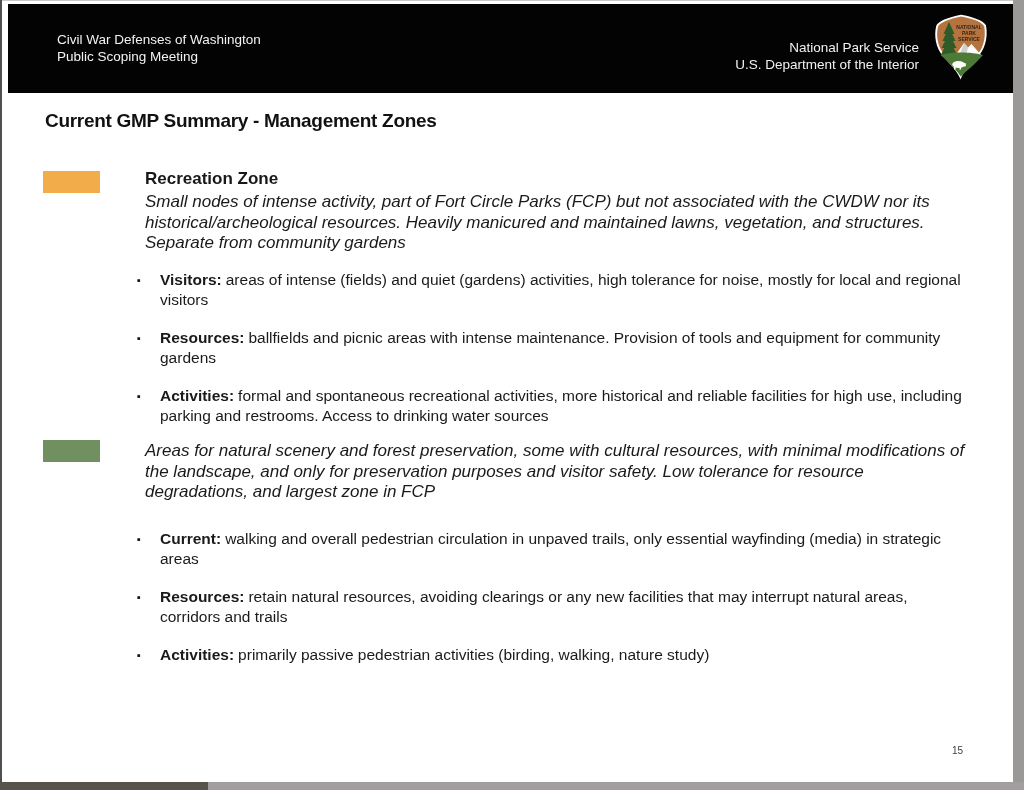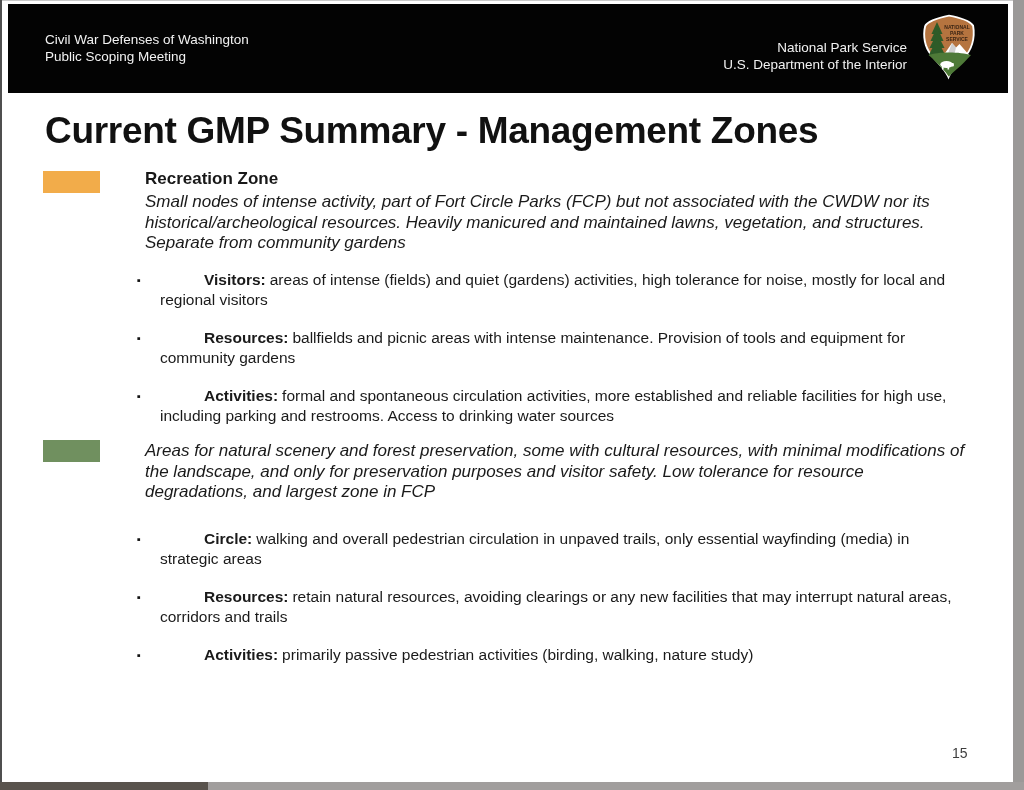--- a/index.html
+++ b/index.html
@@ -7,48 +7,48 @@
     width:1024px;height:790px;position:relative;background:#ffffff;
     font-family:"Liberation Sans", sans-serif;overflow:hidden;color:#1a1a1a;
   }
   
   .frame-left{position:absolute;left:0;top:0;width:2px;height:790px;background:#4f4f4f;}
   .frame-top{position:absolute;left:0;top:0;width:1024px;height:1px;background:#c9c9c9;}
 
   
   .header{
     position:absolute;left:8px;top:4px;width:1000px;height:89px;background:#030303;
-    display:flex;justify-content:space-between;align-items:flex-start;
+    display:flex;justify-content:space-between;align-items:flex-start;padding-left:12px;
   }
   .hdr-left{padding:27px 0 0 37px;color:#f2f2f2;font-size:13.5px;line-height:17px;}
   .hdr-right{display:flex;align-items:center;margin-left:auto;}
   .hdr-right-text{padding-top:27px;text-align:right;color:#f2f2f2;font-size:13.5px;line-height:17px;margin-right:14px;}
   .logo{width:56px;height:66px;margin:10px 31px 0 0;flex:0 0 auto;}
 
   
   .slide-title{
-    position:absolute;left:45px;top:110px;font-size:37px;font-weight:bold;
+    position:absolute;left:45px;top:110px;font-size:19px;font-weight:bold;
     color:#111111;letter-spacing:-0.3px;white-space:nowrap;
   }
   .zone{position:absolute;left:0;width:834px;}
   .zone-recreation{top:169px;}
   .zone-natural{top:438px;}
   .swatch{position:absolute;left:43px;top:2px;width:57px;height:22px;}
   .zone-body{margin-left:145px;width:825px;}
   .zone-heading{font-size:17px;font-weight:bold;line-height:20px;color:#181818;}
   .zone-desc{font-style:italic;font-size:17px;line-height:20.5px;margin-top:3px;color:#1a1a1a;}
   .bullets{margin-top:16px;}
   .zone-natural .bullets{margin-top:26px;}
   .bullet{display:flex;margin-bottom:17px;font-size:15.5px;line-height:20.5px;}
   .bullet:last-child{margin-bottom:0;}
   .bullet-marker{flex:0 0 23px;margin-left:-8px;font-size:11px;line-height:20.5px;color:#111;}
   .bullet-text{flex:1 1 auto;}
-  .b-label{font-weight:bold;margin-right:4px;margin-left:44px;}
+  .b-label{font-weight:bold;margin-right:4px;}
 
-  .page-number{position:absolute;left:952px;top:745px;font-size:14px;color:#3d3d3d;}
+  .page-number{position:absolute;left:952px;top:745px;font-size:10px;color:#3d3d3d;}
 
   
   .v-scroll{position:absolute;left:1013px;top:0;width:11px;height:790px;background:#9b9998;}
   .h-scroll{position:absolute;left:0;top:782px;width:1024px;height:8px;background:#a19e9d;}
   .h-thumb{position:absolute;left:0;top:0;width:208px;height:8px;background:#59534d;}
 </style>
 </head>
 <body>
 
 <div class="frame-top"></div>
@@ -105,34 +105,34 @@
       <div class="bullet">
         <span class="bullet-marker">▪</span>
         <span class="bullet-text"><span class="b-label">Visitors:</span><span>areas of intense (fields)  and quiet (gardens) activities, high tolerance for noise, mostly for local and regional visitors</span></span>
       </div>
       <div class="bullet">
         <span class="bullet-marker">▪</span>
         <span class="bullet-text"><span class="b-label">Resources:</span><span>ballfields and picnic areas with intense maintenance. Provision of tools and equipment for community gardens</span></span>
       </div>
       <div class="bullet">
         <span class="bullet-marker">▪</span>
-        <span class="bullet-text"><span class="b-label">Activities:</span><span>formal and spontaneous circulation activities, more established and reliable facilities for high use, including parking and restrooms. Access to drinking water sources</span></span>
+        <span class="bullet-text"><span class="b-label">Activities:</span><span>formal and spontaneous recreational activities, more historical and reliable facilities for high use, including parking and restrooms. Access to drinking water sources</span></span>
       </div>
     </div>
   </div>
 </div>
 
 <div class="zone zone-natural">
   <div class="swatch" style="background: rgb(112, 144, 95);"></div>
   <div class="zone-body">
     <div class="zone-desc">Areas for natural scenery and forest preservation, some with cultural resources, with minimal modifications of the landscape, and only for preservation purposes and visitor safety. Low tolerance for resource degradations, and largest zone in FCP</div>
     <div class="bullets">
       <div class="bullet">
         <span class="bullet-marker">▪</span>
-        <span class="bullet-text"><span class="b-label">Circle:</span><span>walking and overall pedestrian circulation in unpaved trails, only essential wayfinding (media) in strategic areas</span></span>
+        <span class="bullet-text"><span class="b-label">Current:</span><span>walking and overall pedestrian circulation in unpaved trails, only essential wayfinding (media) in strategic areas</span></span>
       </div>
       <div class="bullet">
         <span class="bullet-marker">▪</span>
         <span class="bullet-text"><span class="b-label">Resources:</span><span>retain natural resources, avoiding clearings or any new facilities that may interrupt natural areas, corridors and trails</span></span>
       </div>
       <div class="bullet">
         <span class="bullet-marker">▪</span>
         <span class="bullet-text"><span class="b-label">Activities:</span><span>primarily passive pedestrian activities (birding, walking, nature study)</span></span>
       </div>
     </div>

